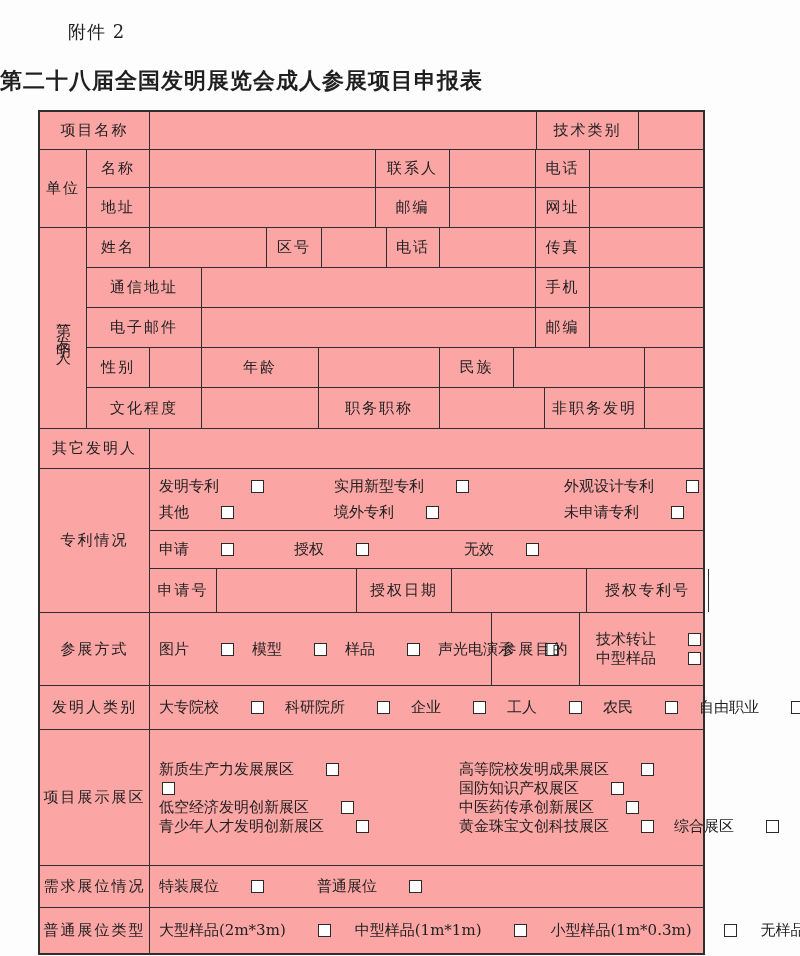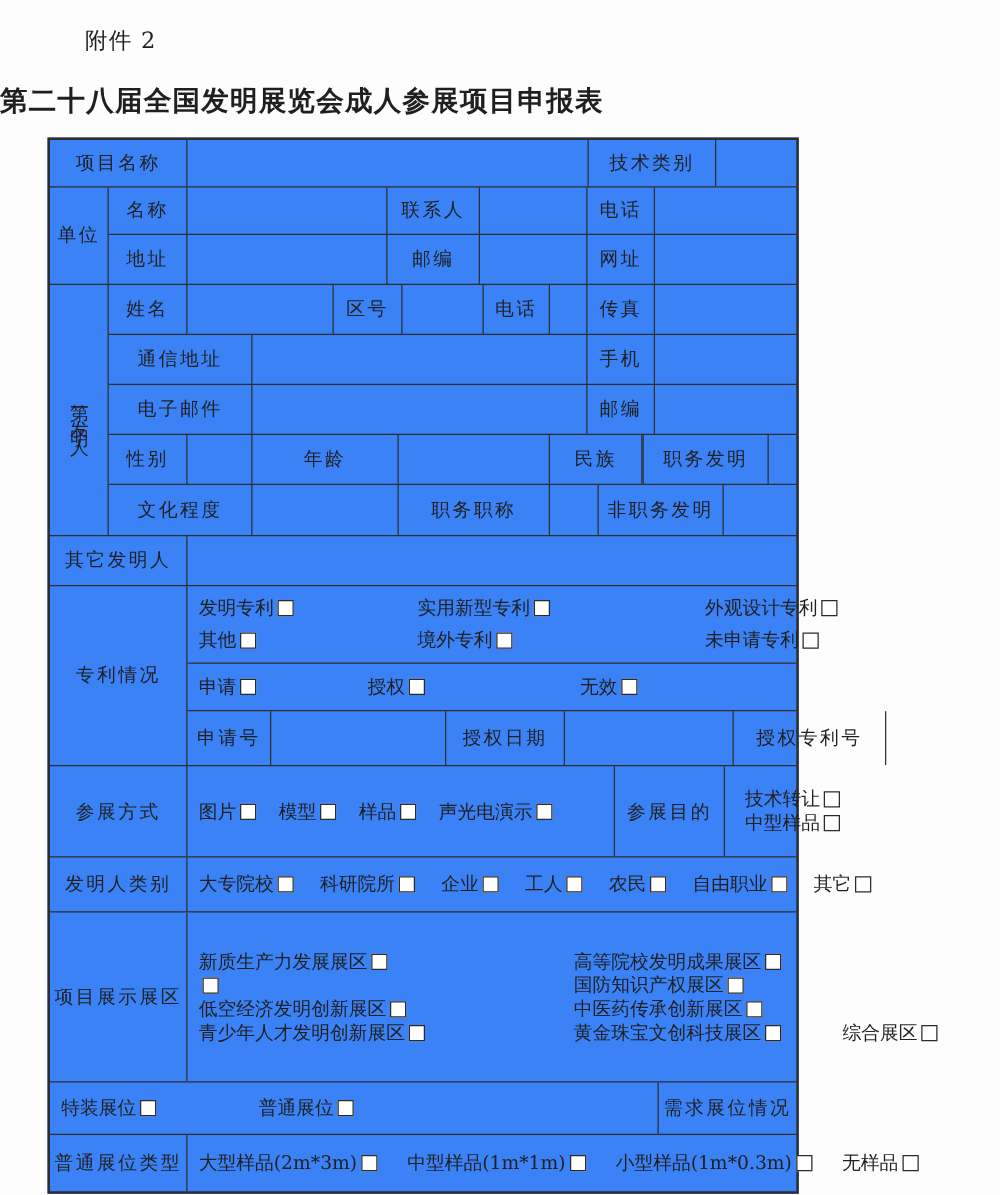--- a/index.html
+++ b/index.html
@@ -8,22 +8,22 @@
     background:#fdfdfd;
     color:#1f1f1f;
     font-family:"DejaVu Serif", serif;
     font-size:15px;
   }
   .page { position:relative; width:800px; height:956px; overflow:hidden; }
   .attachment { position:absolute; left:68px; top:20px; font-size:18px; letter-spacing:1px; }
   .title { position:absolute; top:66px; left:0; width:100%; 
            font-size:22px; font-weight:bold; letter-spacing:1px; }
 
-  .table { position:absolute; left:38px; top:110px; width:601px;
-           border:2px solid #2e2e2e; display:flex; flex-direction:column; background:#3b82f6; }
+  .table { position:absolute; left:38px; top:110px; width:667px;
+           border:2px solid #2e2e2e; display:flex; flex-direction:column; background:#fca5a5; }
   .trow { display:flex; border-bottom:1.5px solid #2e2e2e; }
   .table > .trow:last-child { border-bottom:none; }
 
   .cell { border-right:1.5px solid #2e2e2e; display:flex; align-items:center; min-width:0; }
   .trow > .cell:last-child, .sub > .cell:last-child { border-right:none; }
 
   .lab { justify-content:center; letter-spacing:2px; text-align:center; }
   .grow { flex:1 1 auto; }
 
   .subcol { flex:1 1 auto; display:flex; flex-direction:column; min-width:0;justify-content:space-between; }
@@ -43,21 +43,21 @@
   .w115{width:115px;flex:0 0 115px} .w117{width:117px;flex:0 0 117px} .w121{width:121px;flex:0 0 121px}
   .w122{width:122px;flex:0 0 122px} .w135{width:135px;flex:0 0 135px} .w140{width:140px;flex:0 0 140px}
   .w342{width:342px;flex:0 0 342px}
 
   .vert { writing-mode:vertical-rl; text-orientation:upright; letter-spacing:7px; line-height:1; }
 
   .optcell { padding-left:9px; }
   .optcol { display:flex; flex-direction:column; justify-content:space-evenly;
             align-items:flex-start; flex:1 1 auto; min-width:0; }
   .optline { display:flex; align-items:center; padding-left:9px; width:100%; }
-  .opt { display:inline-flex; align-items:center; white-space:nowrap; flex-shrink:0; }
+  .opt { display:inline-flex; align-items:center; white-space:nowrap; flex-shrink:0;gap:29px; }
   .ow135{width:135px} .ow158{width:158px} .ow170{width:170px} .ow175{width:175px}
   .ow215{width:215px} .ow230{width:230px} .ow300{width:300px}
   .cb { display:inline-block; width:13px; height:13px; border:1.5px solid #2a2a2a;
         margin-left:3px; background:#fff; flex-shrink:0; }
   .gap18 > .opt { margin-right:18px; }
   .gap21 > .opt { margin-right:21px; }
   .gap24 > .opt { margin-right:24px; }
   .purpose { padding-left:16px; }
 </style>
 </head>
@@ -125,21 +125,20 @@
           <div class="cell lab w54">邮编</div>
           <div class="cell w113"></div>
         </div>
         <div class="sub h40">
           <div class="cell lab w63">性别</div>
           <div class="cell w52"></div>
           <div class="cell lab w117">年龄</div>
           <div class="cell w121"></div>
           <div class="cell lab w74">民族</div>
           <div class="cell grow"></div>
-          <div class="cell lab w100">职务发明</div>
           <div class="cell w58"></div>
         </div>
         <div class="sub h40">
           <div class="cell lab w115">文化程度</div>
           <div class="cell w117"></div>
           <div class="cell lab w121">职务职称</div>
           <div class="cell grow"></div>
           <div class="cell lab w100">非职务发明</div>
           <div class="cell w58"></div>
         </div>
@@ -327,31 +326,31 @@
             <span class="opt">
                 <span>综合展区</span>
                 <span class="cb"></span>
               </span>
           </div>
         </div>
       </div>
     </div>
 
     <div class="trow h42">
+      <div class="cell lab w110">需求展位情况</div>
       <div class="cell grow optcell">
         <span class="opt ow158">
             <span>特装展位</span>
             <span class="cb"></span>
           </span>
         <span class="opt">
             <span>普通展位</span>
             <span class="cb"></span>
           </span>
       </div>
-      <div class="cell lab w110">需求展位情况</div>
     </div>
 
     <div class="trow h45">
       <div class="cell lab w110">普通展位类型</div>
       <div class="cell grow optcell gap24">
         <span class="opt">
             <span>大型样品(2m*3m)</span>
             <span class="cb"></span>
           </span>
         <span class="opt">

